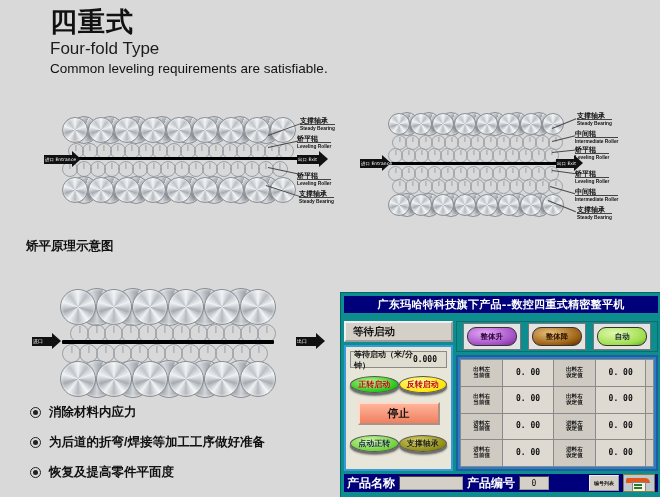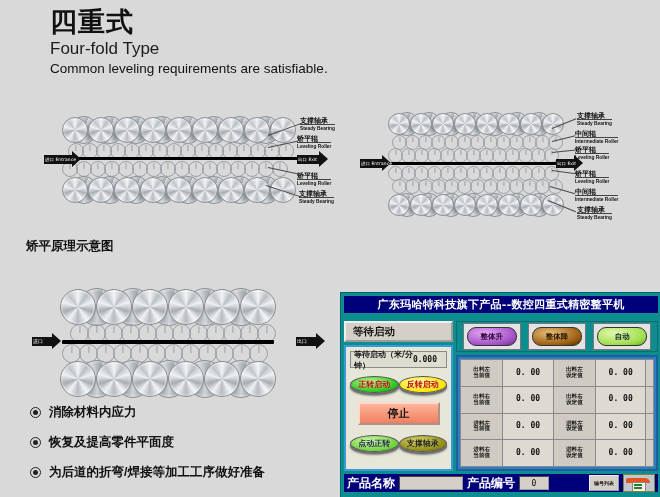--- a/index.html
+++ b/index.html
@@ -532,25 +532,25 @@
     <div class="lbl" style="font-size:5px;">出口</div>
   </div>
 
   <div class="bullets" style="left:30px;top:404px;">
     <div class="bullet">
       <span class="bdot"></span>
       <span>消除材料内应力</span>
     </div>
     <div class="bullet">
       <span class="bdot"></span>
-      <span>恢复及提高零件平面度</span>
+      <span>为后道的折弯/焊接等加工工序做好准备</span>
     </div>
     <div class="bullet">
       <span class="bdot"></span>
-      <span>为后道的折弯/焊接等加工工序做好准备</span>
+      <span>恢复及提高零件平面度</span>
     </div>
   </div>
 
   <div class="hmi">
 
     <div class="hmi-title">广东玛哈特科技旗下产品--数控四重式精密整平机</div>
 
     <div class="hmi-body">
 
       <div class="hmi-left">

